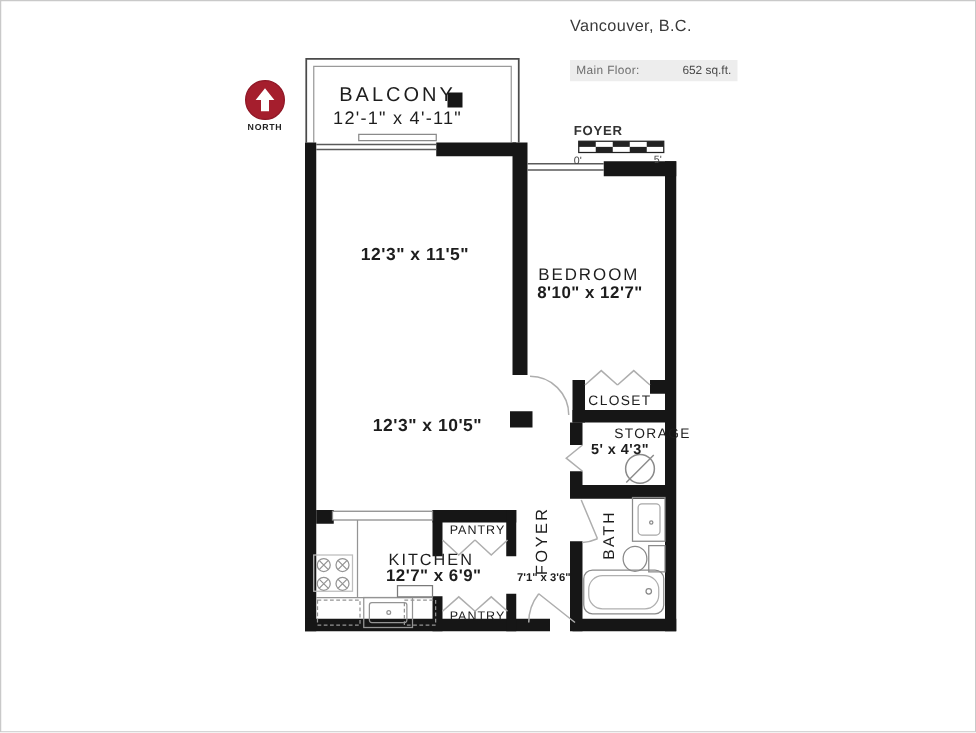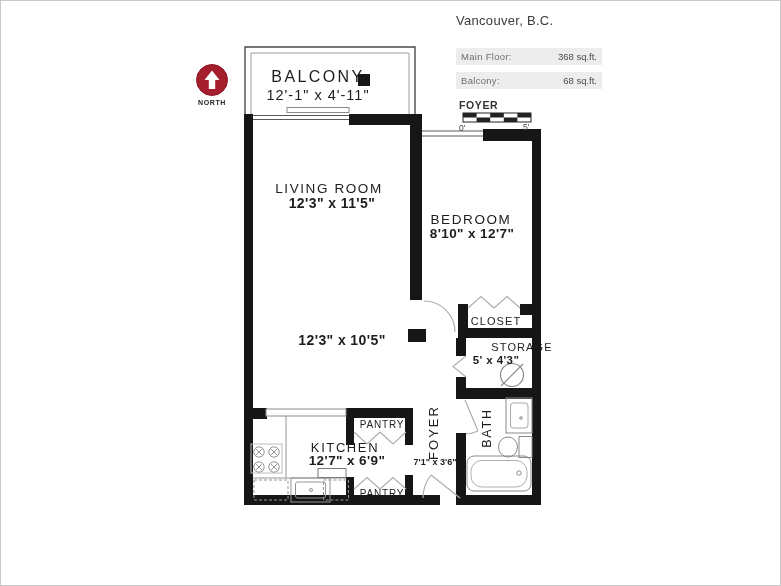--- a/index.html
+++ b/index.html
@@ -10,21 +10,21 @@
   }
   .lbl{position:absolute;text-align:center;white-space:nowrap;color:#1d1d1d;}
   .room-name{font-size:13.5px;letter-spacing:1.6px;}
   .room-dims{font-size:13.5px;font-weight:700;letter-spacing:.4px;}
   .small-name{font-size:11px;letter-spacing:1.1px;}
   .small-dims{font-size:11.5px;font-weight:700;letter-spacing:.4px;}
   .pantry{font-size:10px;letter-spacing:.8px;}
   .vert{transform:rotate(-90deg);transform-origin:center center;}
   .addr{position:absolute;left:455px;top:12px;font-size:13px;line-height:16.5px;
         color:#3a3a3a;letter-spacing:.3px;}
-  .area-row{position:absolute;left:455px;width:146px;height:17px;background:#ededed;
+  .area-row{position:absolute;left:455px;width:134px;height:17px;background:#ededed;
         display:flex;align-items:center;justify-content:space-between;
         padding:0 5px;box-sizing:border-box;}
   .area-row .al{font-size:9.5px;color:#6e6e6e;letter-spacing:.3px;}
   .area-row .av{font-size:9.5px;color:#4a4a4a;}
   .scale-title{position:absolute;left:458px;top:98px;font-size:10.5px;font-weight:600;
         color:#333;letter-spacing:.6px;}
   .scale-num{position:absolute;font-size:8.5px;color:#444;}
   .north-lbl{position:absolute;left:186px;top:98px;width:50px;text-align:center;
         font-size:7px;font-weight:700;letter-spacing:.6px;color:#222;}
   svg{position:absolute;left:0;top:0;}
@@ -144,37 +144,32 @@
       <path d="M211,69.5 L218.5,79 L214.2,79 L214.2,88 L207.8,88 L207.8,79 L203.5,79 Z" fill="#fff"></path>
     </g>
   </svg>
 
   <div class="addr">
     <div>Vancouver, B.C.</div>
   </div>
 
   <div class="area-row" style="top:47px;">
     <span class="al">Main Floor:</span>
-    <span class="av">368 sq.ft.</span>
-  </div>
-  <div class="area-row" style="top:71px;">
-    <span class="al">Balcony:</span>
-    <span class="av">68 sq.ft.</span>
+    <span class="av">652 sq.ft.</span>
   </div>
 
   <div class="scale-title">FOYER</div>
   <div class="scale-num" style="left:458px;top:122px;">0'</div>
   <div class="scale-num" style="left:522px;top:121px;">5'</div>
 
   <div class="north-lbl">NORTH</div>
 
   <div class="lbl" style="left:237px;top:67px;width:160px;font-size:16px;letter-spacing:2.4px;">BALCONY</div>
   <div class="lbl" style="left:237px;top:86px;width:160px;font-size:14.5px;letter-spacing:1px;">12'-1" x 4'-11"</div>
 
-  <div class="lbl room-name" style="left:248px;top:180px;width:160px;">LIVING ROOM</div>
   <div class="lbl room-dims" style="left:248px;top:194px;width:166px;font-size:14px;">12'3" x 11'5"</div>
 
   <div class="lbl room-name" style="left:400px;top:211px;width:140px;">BEDROOM</div>
   <div class="lbl room-dims" style="left:400px;top:225px;width:142px;">8'10" x 12'7"</div>
 
   <div class="lbl room-dims" style="left:259px;top:331px;width:164px;font-size:14px;">12'3" x 10'5"</div>
 
   <div class="lbl room-name" style="left:274px;top:439px;width:140px;font-size:13px;">KITCHEN</div>
   <div class="lbl room-dims" style="left:274px;top:452px;width:144px;">12'7" x 6'9"</div>
 

